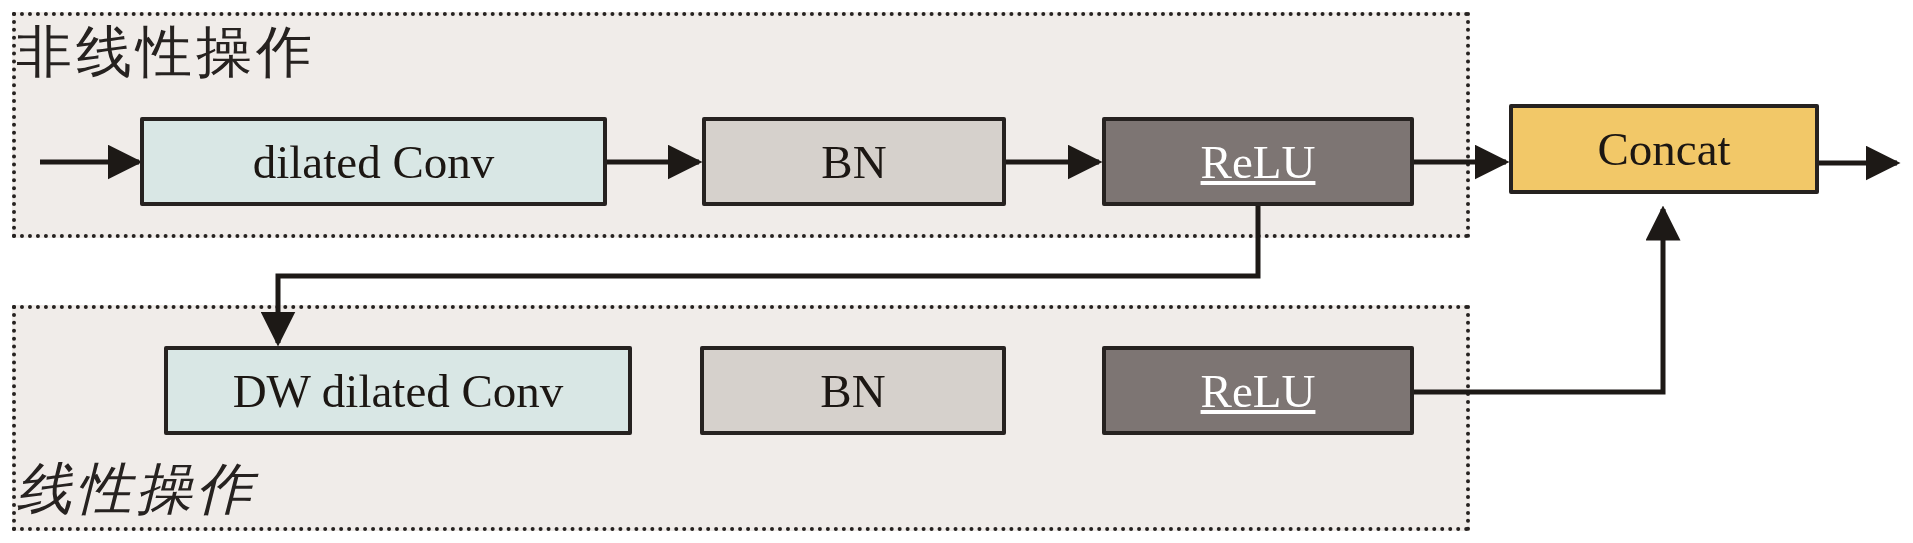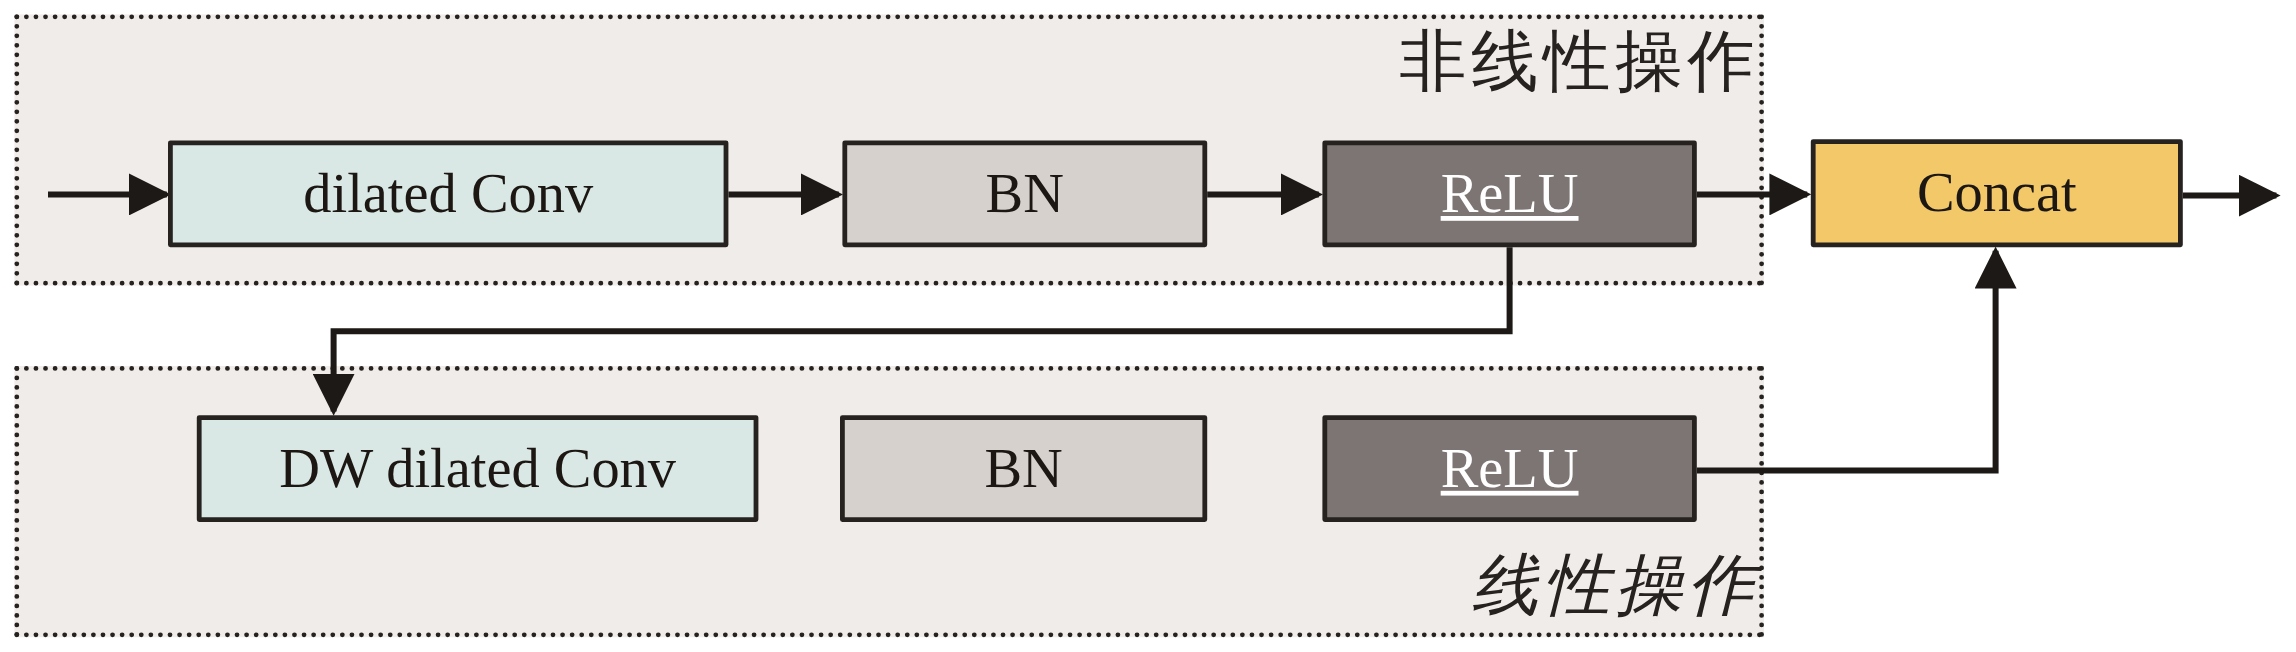--- a/index.html
+++ b/index.html
@@ -17,21 +17,21 @@
   }
   .group {
     position: absolute;
     background: var(--group-fill, #f0ece9);
     border: 4px dotted var(--border, #262220);
     box-sizing: border-box;
   }
   .group-title {
     position: absolute;
     width: 100%;
-    text-align: right;
+    text-align: left;
     font-size: 56px;
     color: #262220;
     letter-spacing: 4px;
     line-height: 1;
   }
   .node {
     position: absolute;
     box-sizing: border-box;
     border: 4px solid var(--border, #262220);
     border-radius: 2px;
@@ -94,21 +94,21 @@
   </div>
 
   <div class="node node-bn" style="left:702px; top:117px; width:304px; height:89px;">
     <span>BN</span>
   </div>
 
   <div class="node node-relu" style="left:1102px; top:117px; width:312px; height:89px;">
     <span>ReLU</span>
   </div>
 
-  <div class="node node-concat" style="left:1509px; top:116px; width:310px; height:90px;">
+  <div class="node node-concat" style="left:1509px; top:104px; width:310px; height:90px;">
     <span>Concat</span>
   </div>
 
   <div class="node node-conv" style="left:136px; top:346px; width:468px; height:89px;margin-left:28px;">
     <span>DW dilated Conv</span>
   </div>
 
   <div class="node node-bn" style="left:700px; top:346px; width:306px; height:89px;">
     <span>BN</span>
   </div>

